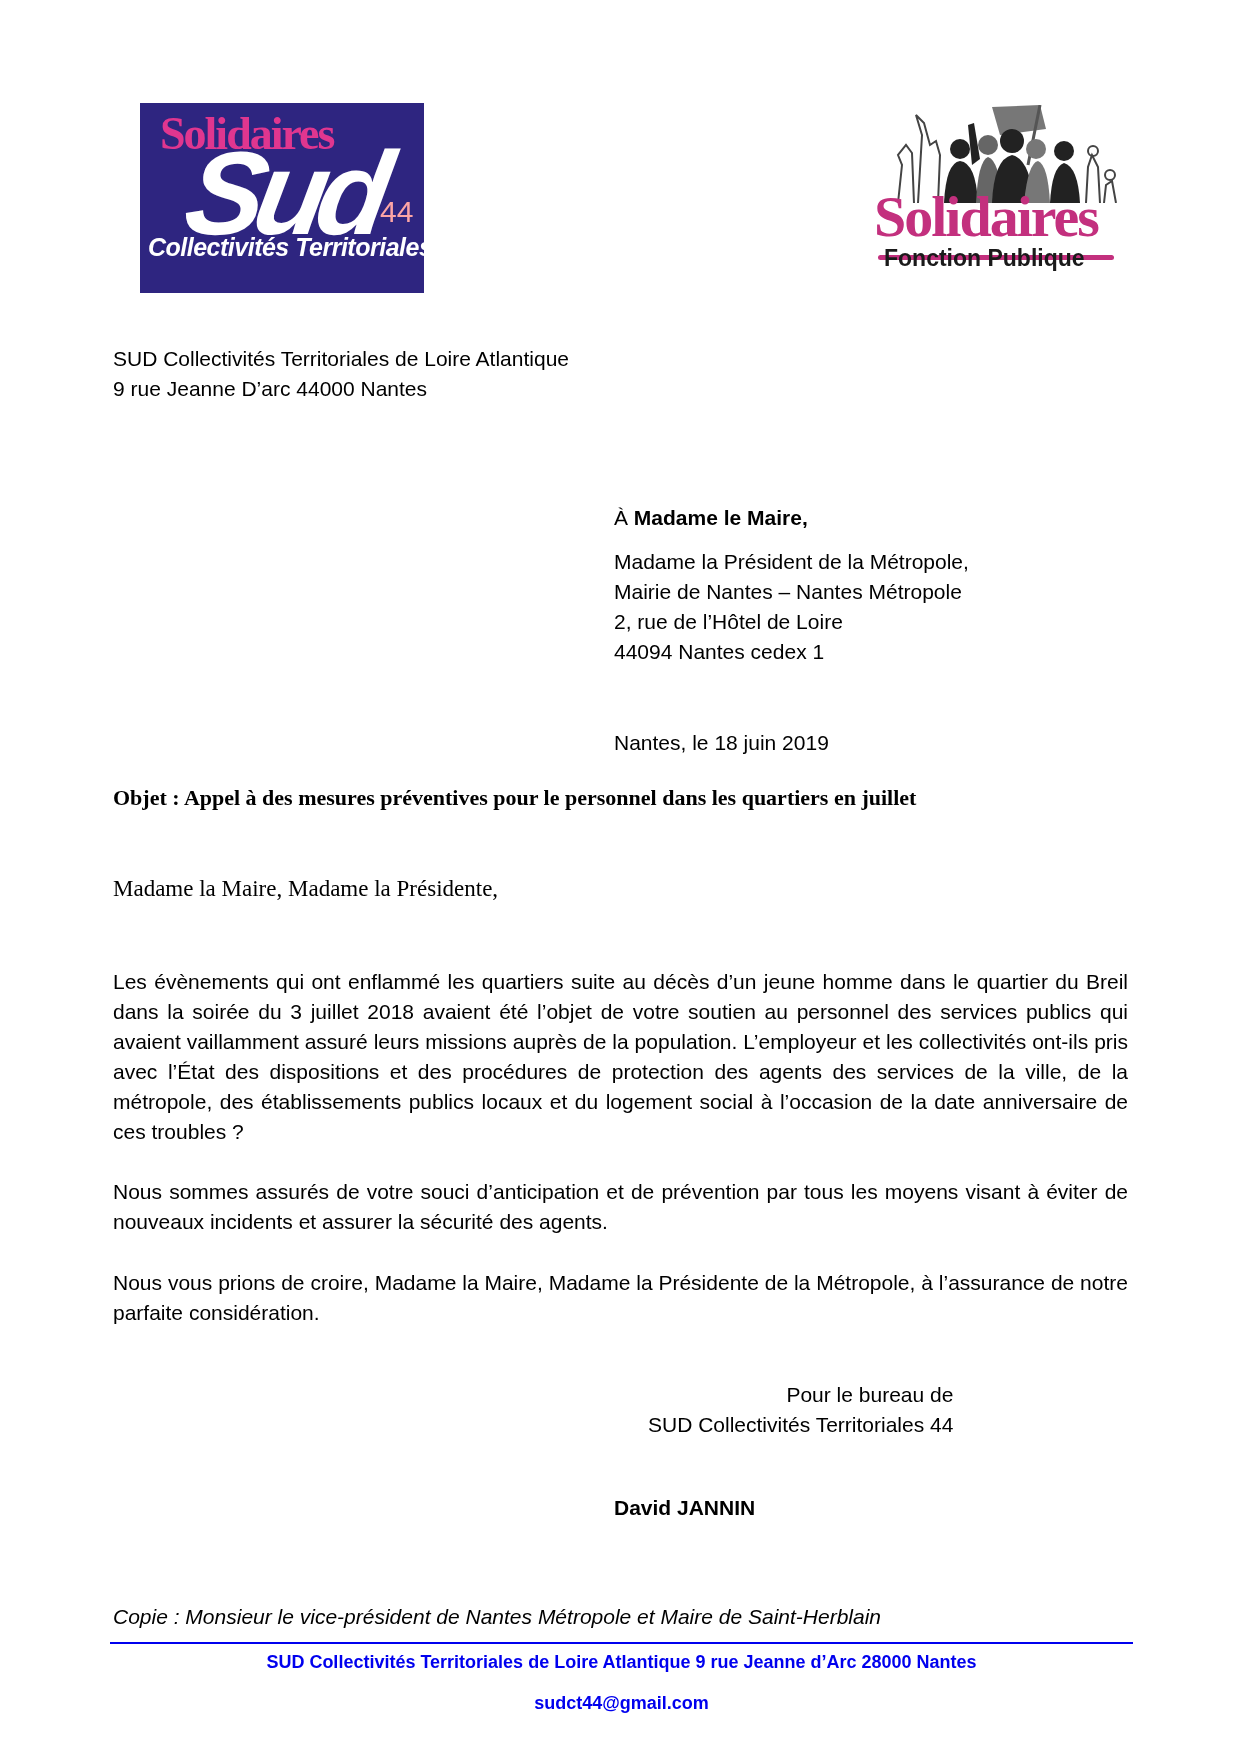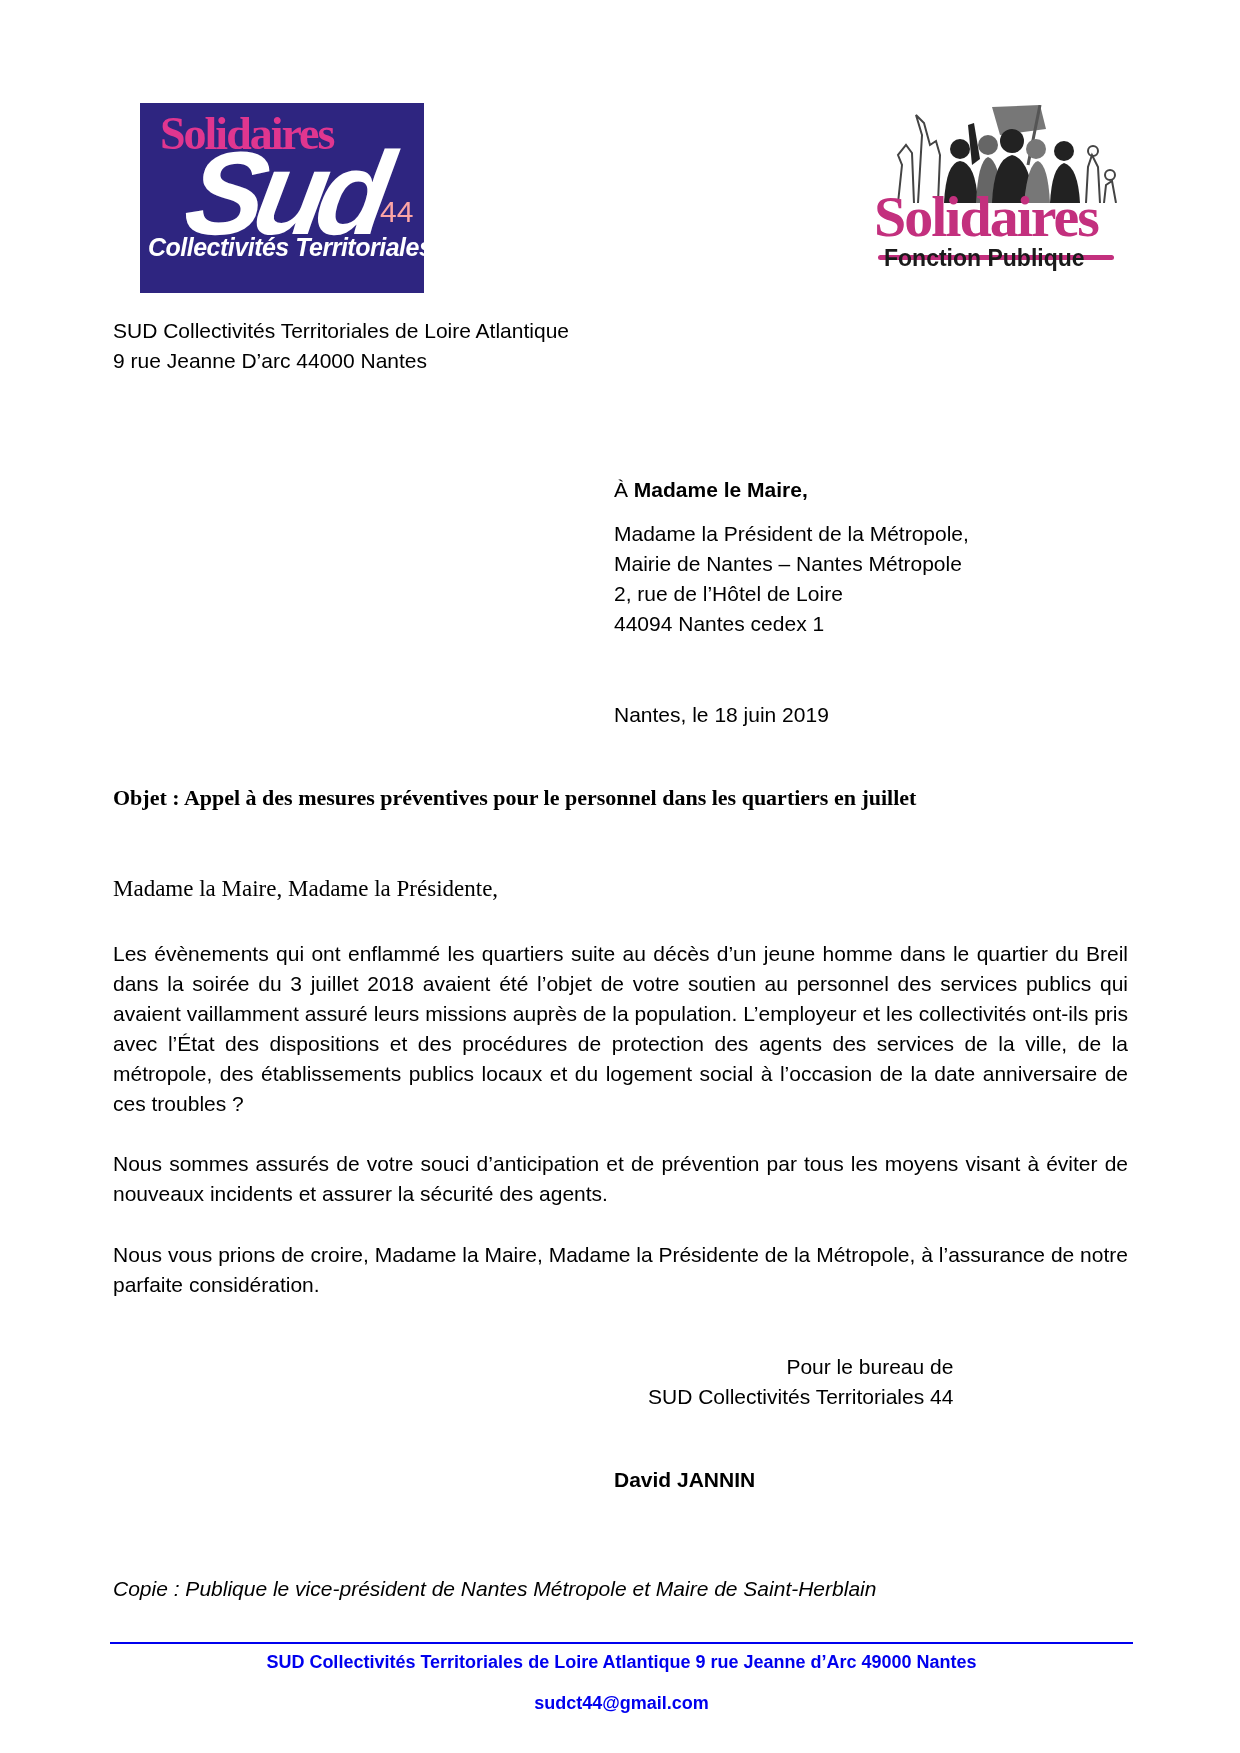--- a/index.html
+++ b/index.html
@@ -1,19 +1,19 @@
 <!DOCTYPE html>
 <html><head>
 <meta charset="utf-8">
 <style>
   html, body { margin:0; padding:0; background:#ffffff; }
   body { width:1240px; height:1753px; position:relative; overflow:hidden;
          font-family:"Liberation Sans", sans-serif; color:#000; }
   .abs { position:absolute; }
-  .sans { font-family:"Liberation Sans", sans-serif; font-size:21px; line-height:30px; }
+  .sans { font-family:"Liberation Sans", sans-serif; font-size:21px; line-height:30px;margin-top:28px; }
 
   
   .logo-sud { left:140px; top:103px; width:284px; height:190px; background:#2e2580; overflow:hidden; }
   .logo-sud .sol { position:absolute; left:20px; top:4px; font-family:"Liberation Serif", serif;
                    font-weight:bold; font-size:46px; color:#e0368f; letter-spacing:-2px; }
   .logo-sud .sud { position:absolute; left:48px; top:22px; font-family:"Liberation Sans", sans-serif;
                    font-weight:bold; font-style:italic; font-size:118px; color:#fff; letter-spacing:-10px;
                    transform:skewX(-10deg); }
   .logo-sud .num { position:absolute; left:240px; top:92px; font-family:"Liberation Sans", sans-serif;
                    font-size:30px; color:#fca5a5; }
@@ -117,17 +117,17 @@
 <div class="abs sans para p1">Les évènements qui ont enflammé les quartiers suite au décès d’un jeune homme dans le quartier du Breil dans la soirée du 3 juillet 2018 avaient été l’objet de votre soutien au personnel des services publics qui avaient vaillamment assuré leurs missions auprès de la population. L’employeur et les collectivités ont-ils pris avec l’État des dispositions et des procédures de protection des agents des services de la ville, de la métropole, des établissements publics locaux et du logement social à l’occasion de la date anniversaire de ces troubles ?</div>
 <div class="abs sans para p2">Nous sommes assurés de votre souci d’anticipation et de prévention par tous les moyens visant à éviter de nouveaux incidents et assurer la sécurité des agents.</div>
 <div class="abs sans para p3">Nous vous prions de croire, Madame la Maire, Madame la Présidente de la Métropole, à l’assurance de notre parfaite considération.</div>
 
 <div class="abs sans sign">
   <div>Pour le bureau de</div>
   <div>SUD Collectivités Territoriales 44</div>
 </div>
 <div class="abs sans signer">David JANNIN</div>
 
-<div class="abs sans copy">Copie : Publique le vice-président de Nantes Métropole et Maire de Saint-Herblain</div>
+<div class="abs sans copy">Copie : Monsieur le vice-président de Nantes Métropole et Maire de Saint-Herblain</div>
 
 <div class="abs footer-line"></div>
-<div class="abs footer-addr">SUD Collectivités Territoriales de Loire Atlantique 9 rue Jeanne d’Arc 49000 Nantes</div>
+<div class="abs footer-addr">SUD Collectivités Territoriales de Loire Atlantique 9 rue Jeanne d’Arc 28000 Nantes</div>
 <div class="abs footer-email">sudct44@gmail.com</div>
 
 </body></html>

